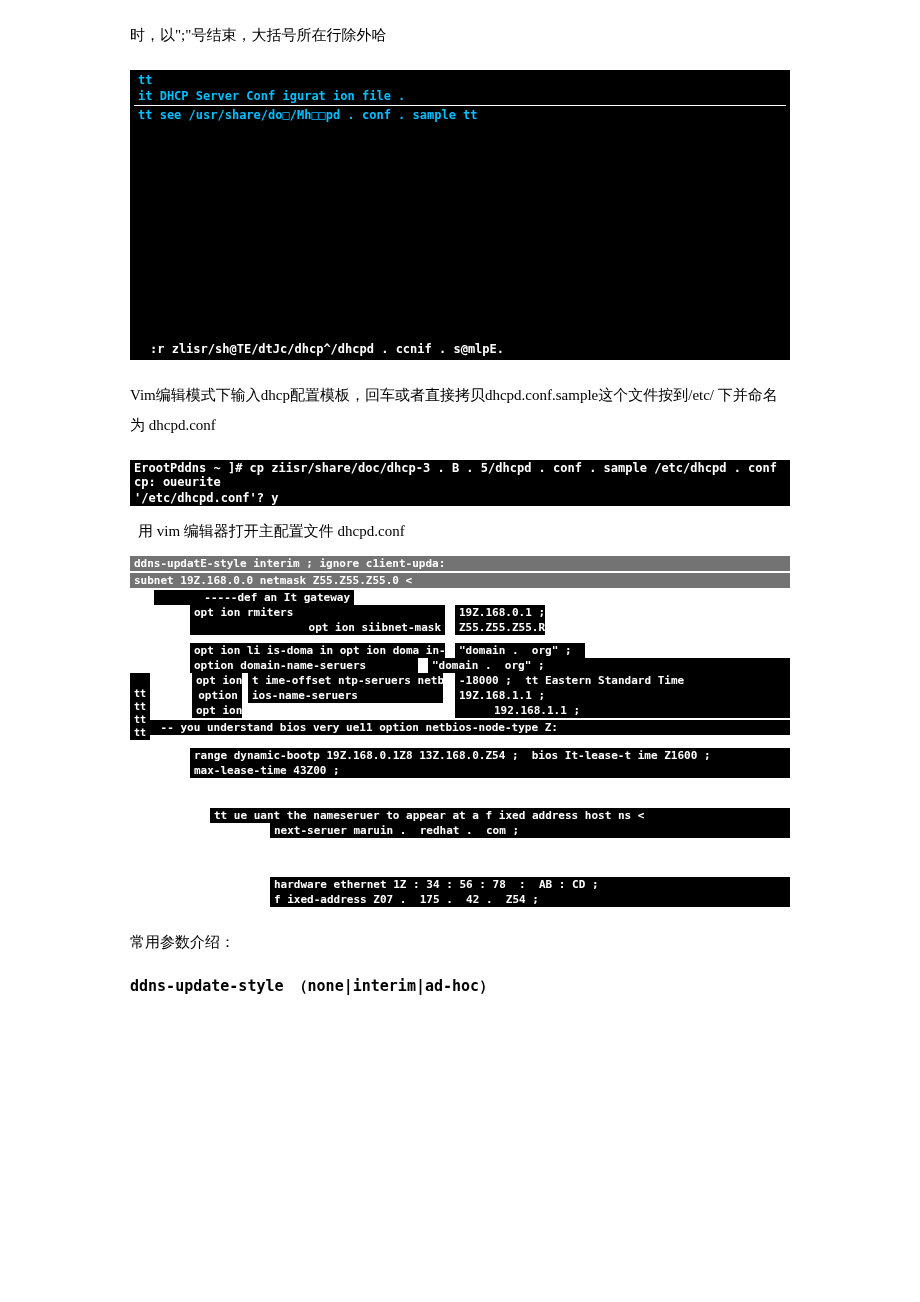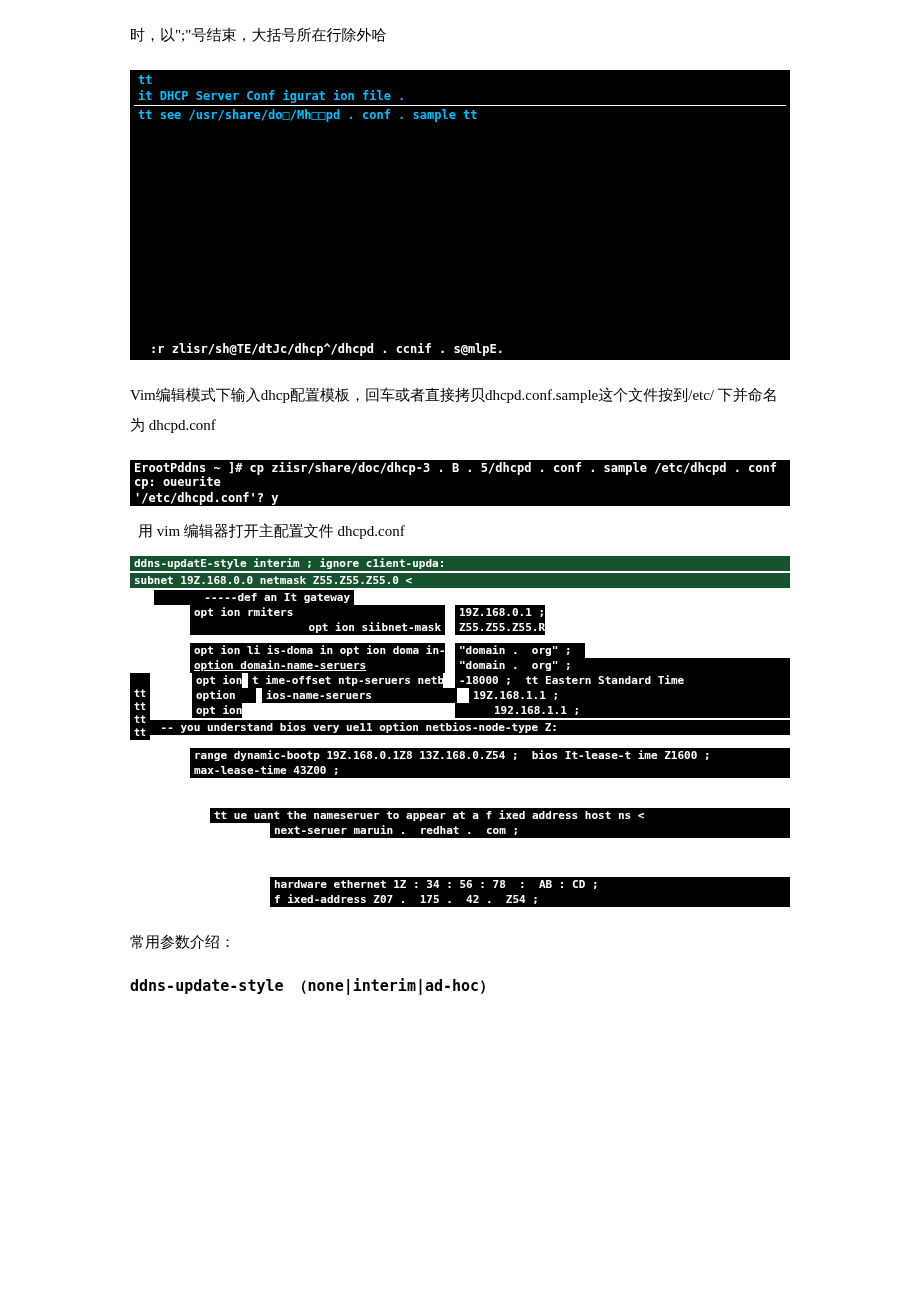--- a/index.html
+++ b/index.html
@@ -60,21 +60,21 @@
       padding: 1px 4px;
       white-space: pre;
     }
     .heading {
       font-weight: bold;
       font-size: 15px;
       margin: 20px 0;
       font-family: "SimSun", monospace;
     }
     .line-full {
-      background: #14532d;
+      background: #737373;
       color: #fff;
       font-family: "Consolas", monospace;
       font-size: 11px;
       font-weight: bold;
       padding: 1px 4px;
     }
     .spacer-tiny { height: 2px; background: #fff; }
   </style>
 </head>
 <body>
@@ -134,21 +134,21 @@
 
     <div style="display:flex;">
       <div style="width:60px;"></div>
       <div class="cfg-black" style="width:255px;">opt ion li is-doma in opt ion doma in-name</div>
       <div style="width:10px;"></div>
       <div class="cfg-black" style="width:130px;">"domain .  org" ;</div>
       <div style="flex:1;"></div>
     </div>
     <div style="display:flex;">
       <div style="width:60px;"></div>
-      <div class="cfg-black" style="width:255px;text-decoration:underline;">option domain-name-seruers</div>
+      <div class="cfg-black" style="width:228px;">option domain-name-seruers</div>
       <div style="width:10px;"></div>
       <div class="cfg-black" style="flex:1;">"domain .  org" ;</div>
     </div>
 
     <div style="display:flex;align-items:flex-start;">
       <div class="cfg-black" style="width:20px;white-space:pre;line-height:1.3;font-size:10px;">     tt
 tt
 tt
 tt
 tt</div>
@@ -156,21 +156,21 @@
         <div style="display:flex;">
           <div style="width:42px;"></div>
           <div class="cfg-black" style="width:50px;">opt ion</div>
           <div style="width:6px;"></div>
           <div class="cfg-black" style="width:195px;">t ime-offset ntp-seruers netb</div>
           <div style="width:12px;"></div>
           <div class="cfg-black" style="flex:1;">-18000 ;  tt Eastern Standard Time</div>
         </div>
         <div style="display:flex;">
           <div style="width:42px;"></div>
-          <div class="cfg-black" style="width:64px;">option</div>
+          <div class="cfg-black" style="width:50px;text-align:right;">option</div>
           <div style="width:6px;"></div>
           <div class="cfg-black" style="width:195px;">ios-name-seruers</div>
           <div style="width:12px;"></div>
           <div class="cfg-black" style="flex:1;">19Z.168.1.1 ;</div>
         </div>
         <div style="display:flex;">
           <div style="width:42px;"></div>
           <div class="cfg-black" style="width:50px;">opt ion</div>
           <div style="width:213px;"></div>
           <div class="cfg-black" style="flex:1;padding-left:39px;">192.168.1.1 ;</div>

